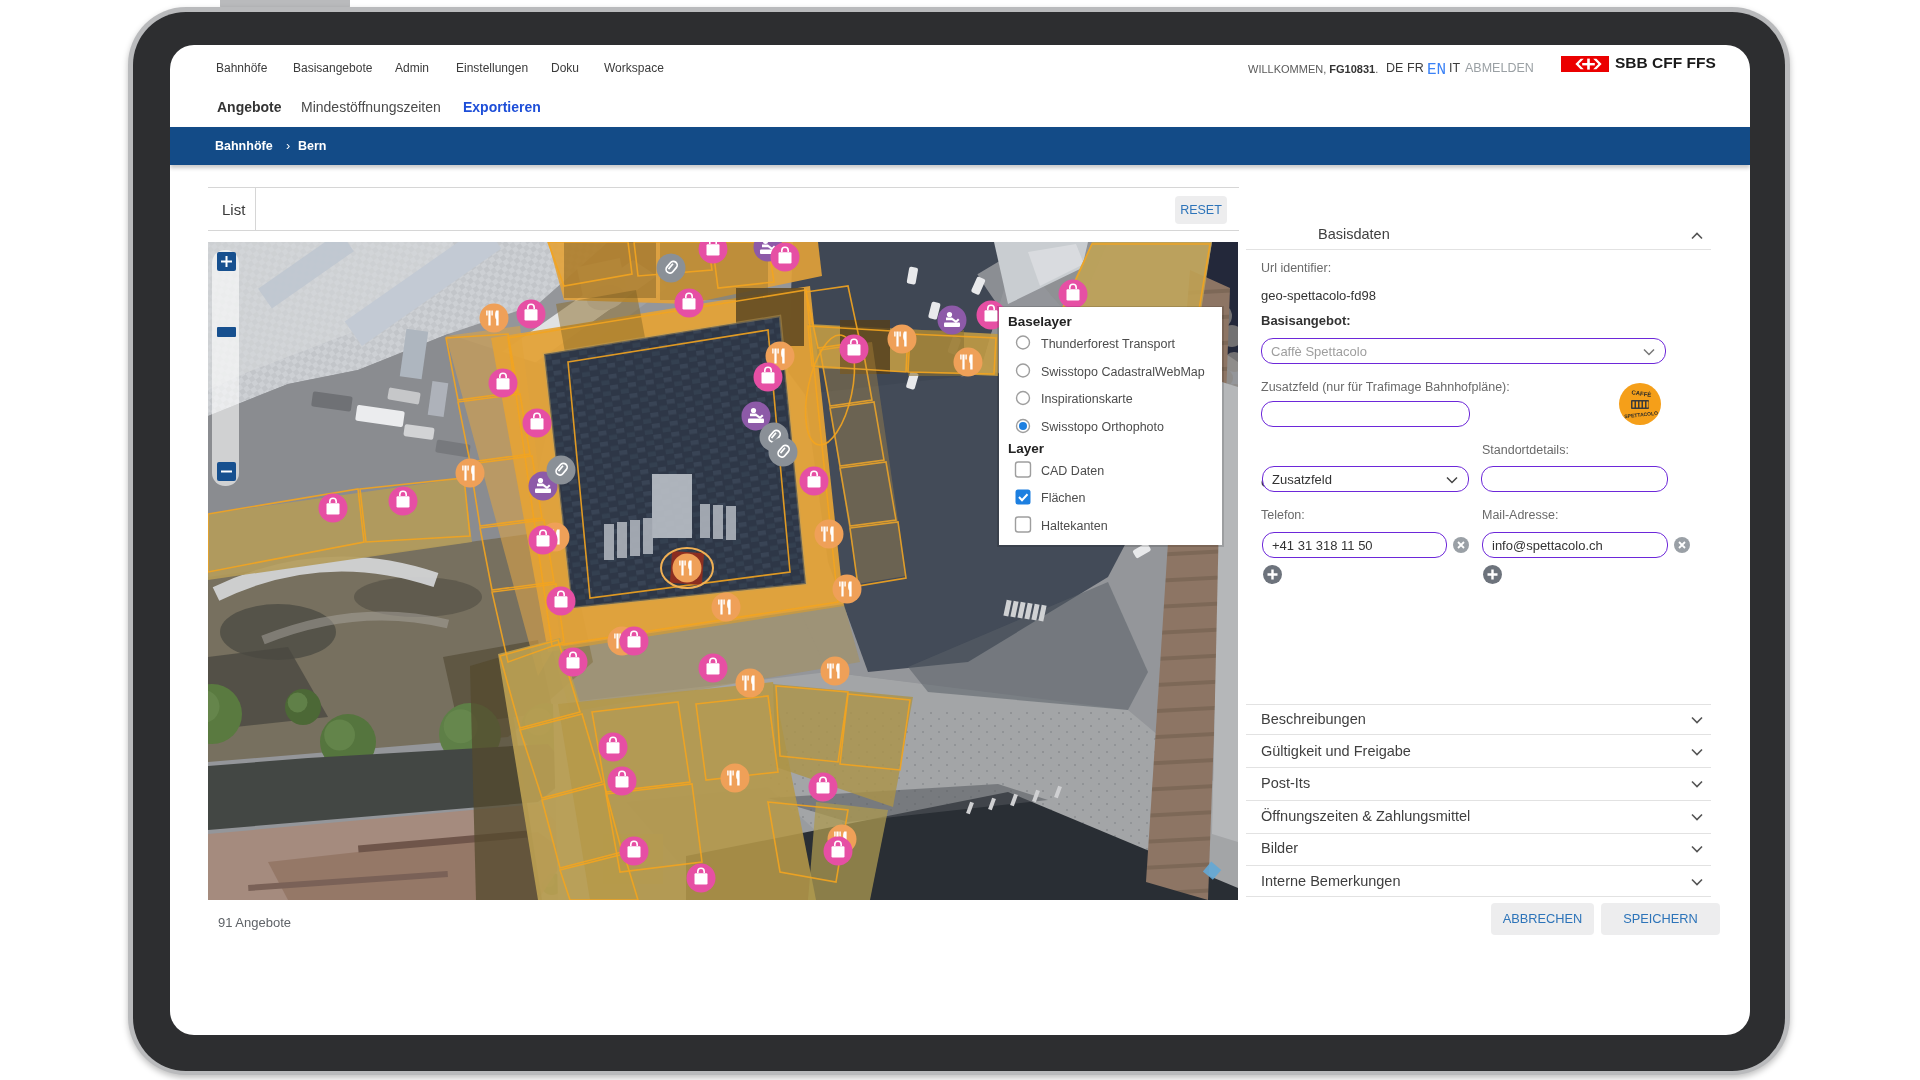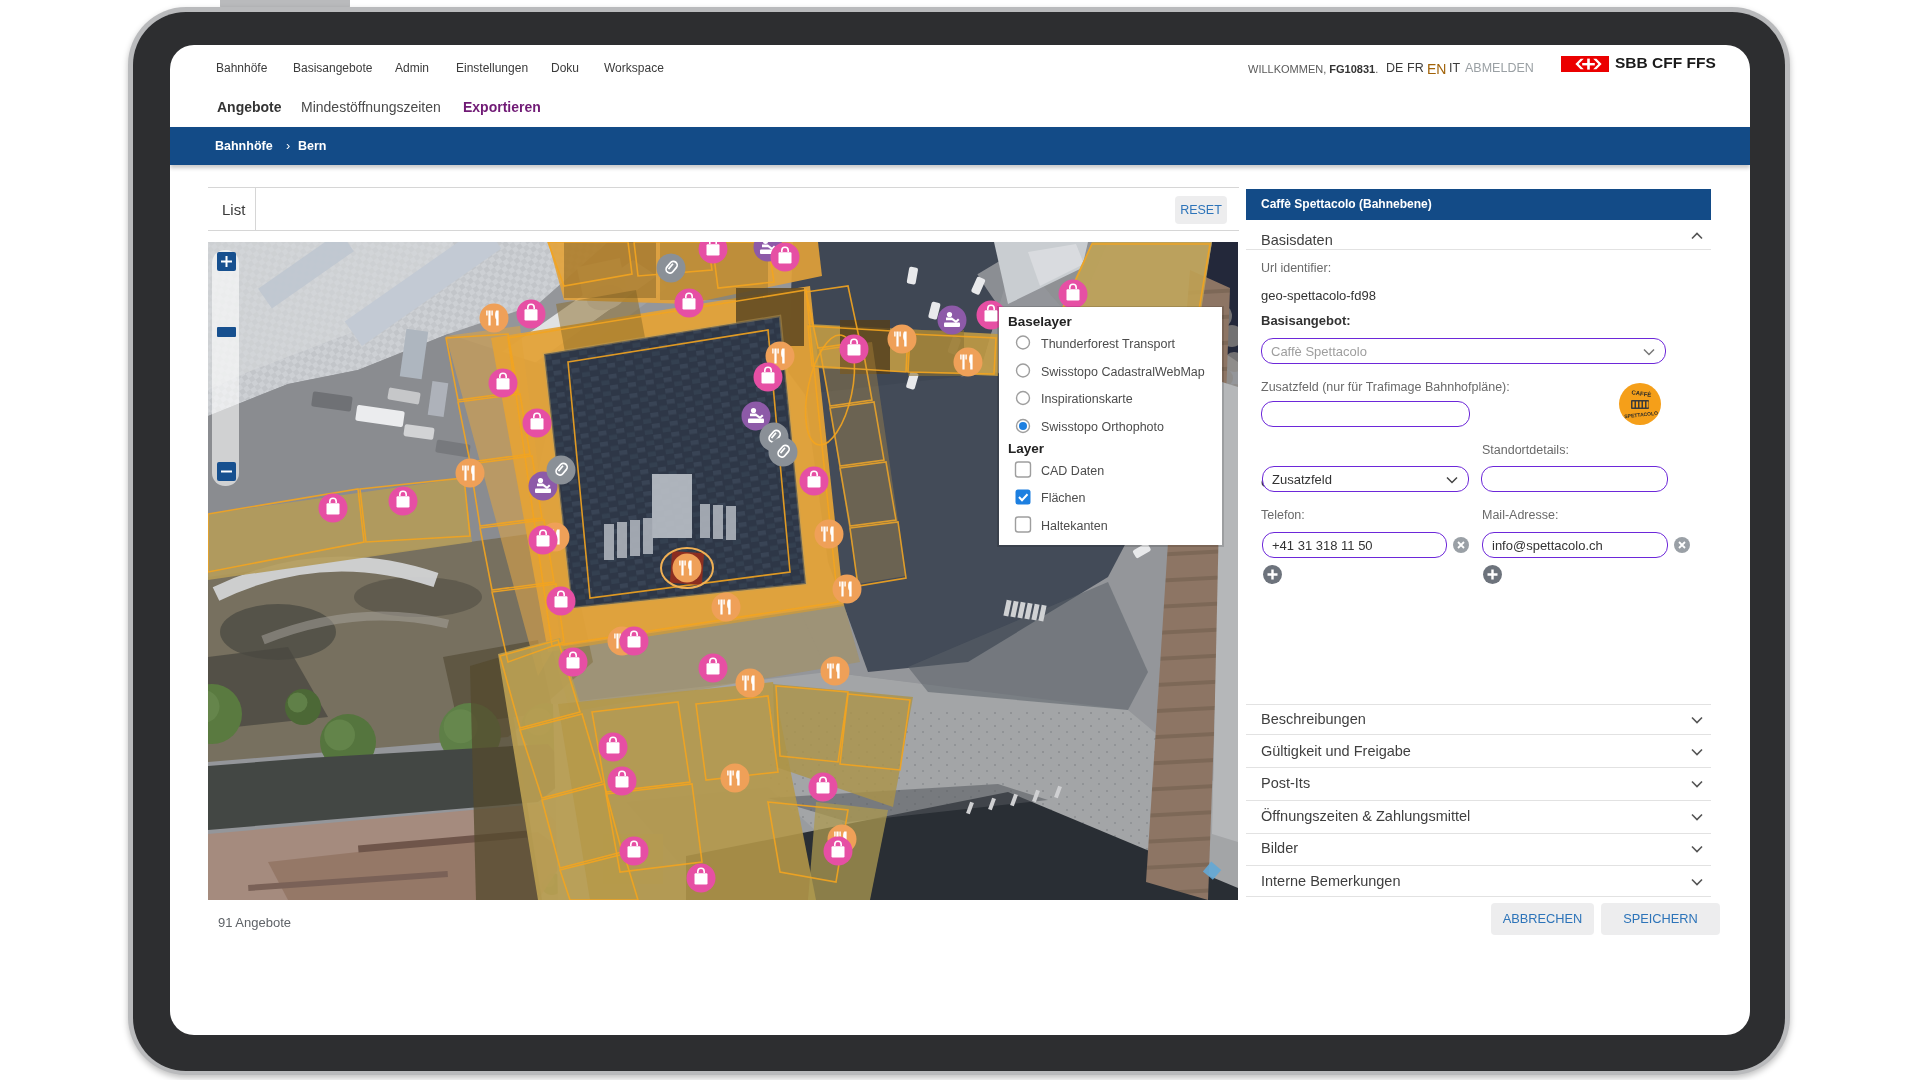--- a/index.html
+++ b/index.html
@@ -35,39 +35,39 @@
 
     <span class="abs nav1" style="left:46px; top:16px;">Bahnhöfe</span>
     <span class="abs nav1" style="left:123px; top:16px;">Basisangebote</span>
     <span class="abs nav1" style="left:225px; top:16px;">Admin</span>
     <span class="abs nav1" style="left:286px; top:16px;">Einstellungen</span>
     <span class="abs nav1" style="left:381px; top:16px;">Doku</span>
     <span class="abs nav1" style="left:434px; top:16px;">Workspace</span>
     <span class="abs" style="left:1078px; top:18px; font-size:11px; color:#5a5a5a;">WILLKOMMEN, <b style="color:#333;">FG10831</b>.</span>
     <span class="abs" style="left:1216px; top:16px; font-size:12.5px; color:#3a3a3a;">DE</span>
     <span class="abs" style="left:1237px; top:16px; font-size:12.5px; color:#3a3a3a;">FR</span>
-    <span class="abs" style="left:1257px; top:16px; font-size:14px; color:#a16207;">EN</span>
+    <span class="abs" style="left:1257px; top:16px; font-size:16px; color:#3b82f6;font-family:Liberation Mono, monospace;">EN</span>
     <span class="abs" style="left:1279px; top:16px; font-size:12.5px; color:#3a3a3a;">IT</span>
     <span class="abs" style="left:1295px; top:16px; font-size:12.5px; color:#9aa0a4;">ABMELDEN</span>
 
     <div class="abs" style="left:1391px; top:11px; width:48px; height:16px; background:#eb0000;">
       <svg width="48" height="16" viewBox="0 0 48 16" style="display:block;">
         <g fill="#fff">
             <rect x="21.2" y="7" width="12.6" height="2.4"></rect>
             <rect x="26.2" y="2.6" width="2.6" height="11"></rect>
             <path d="M22.8,2.8 L17.6,8 L22.8,13.2 L19.6,13.2 L14.4,8 L19.6,2.8 Z"></path>
             <path d="M32.2,2.8 L37.4,8 L32.2,13.2 L35.4,13.2 L40.6,8 L35.4,2.8 Z"></path>
           </g>
       </svg>
     </div>
     <span class="abs bold" style="left:1445px; top:9px; font-size:15.5px; color:#1a1a1a;">SBB CFF FFS</span>
 
     <span class="abs nav2 bold" style="left:47px; top:54px; color:#343434;">Angebote</span>
     <span class="abs nav2" style="left:131px; top:54px;">Mindestöffnungszeiten</span>
-    <span class="abs nav2 bold" style="left:293px; top:54px; color:#701a75;">Exportieren</span>
+    <span class="abs nav2 bold" style="left:293px; top:54px; color:#1d4ed8;">Exportieren</span>
 
     <div class="bluebar">
       <span class="crumb" style="left:45px;">Bahnhöfe</span>
       <span class="crumb" style="left:116px; font-weight:normal;">›</span>
       <span class="crumb" style="left:128px;">Bern</span>
     </div>
 
     <div class="listrow"></div>
     <div class="abs" style="left:85px; top:143px; width:1px; height:43px; background:#d6d6d6;"></div>
     <span class="abs" style="left:52px; top:156px; font-size:15px; color:#3a3a3a;">List</span>
@@ -358,22 +358,21 @@
 <path d="M811,255 l3,3.2 l5.5,-6" stroke="#fff" stroke-width="2" fill="none"></path>
 <text x="833" y="260" font-size="12.5" fill="#4c4c4c">Flächen</text>
 <rect x="807.5" y="275.0" width="15" height="15" rx="2.5" fill="#fff" stroke="#9e9e9e" stroke-width="1.4"></rect>
 <text x="833" y="287.5" font-size="12.5" fill="#4c4c4c">Haltekanten</text>
 </g>
 </svg>
 
     </div>
     <span class="abs" style="left:48px; top:870px; font-size:13px; color:#5f6368;">91 Angebote</span>
 
-    <div class="panel-hdr">Caffè Spettacolo (Bahnebene)</div>
-    <span class="sect" style="left:1091px; top:181px;margin-top:6px;">Basisdaten</span>
+    <span class="sect" style="left:1148px; top:181px;">Basisdaten</span>
     <svg class="chev" style="left:1521px; top:187px;" viewBox="0 0 12 8">
         <polyline points="1,6.5 6,1.5 11,6.5" fill="none" stroke="#555" stroke-width="1.6"></polyline>
       </svg>
     <div class="divid" style="top:204px;"></div>
 
     <span class="lbl" style="left:1091px; top:216px;">Url identifier:</span>
     <span class="val" style="left:1091px; top:243px;">geo-spettacolo-fd98</span>
     <span class="val bold" style="left:1091px; top:268px;">Basisangebot:</span>
     <div class="inp" style="left:1091px; top:293px; width:405px; height:26px;">
       <span style="position:absolute; left:9px; top:5px; font-size:13px; color:#9e9e9e;">Caffè Spettacolo</span>

